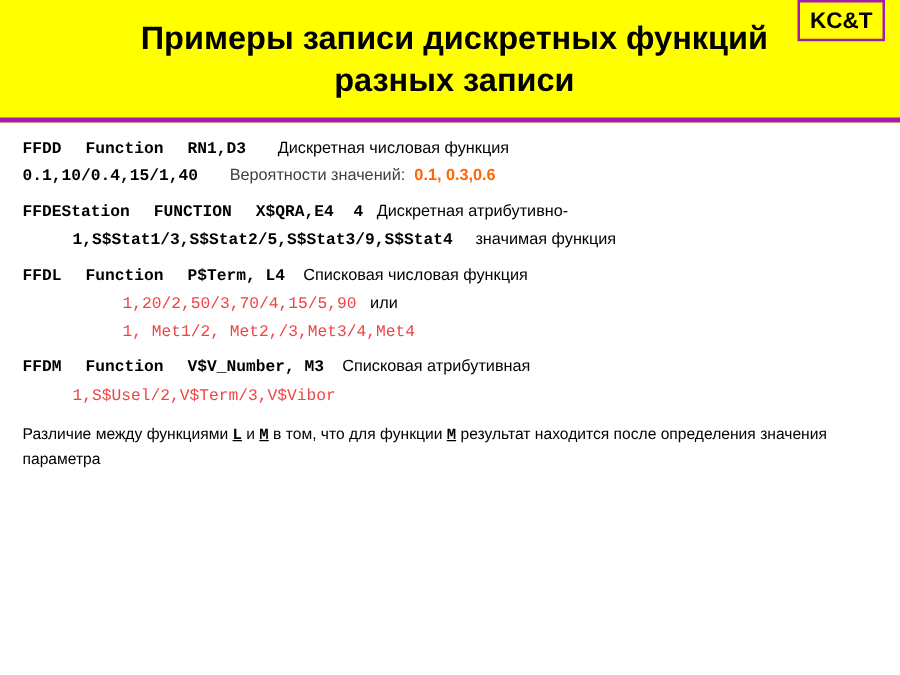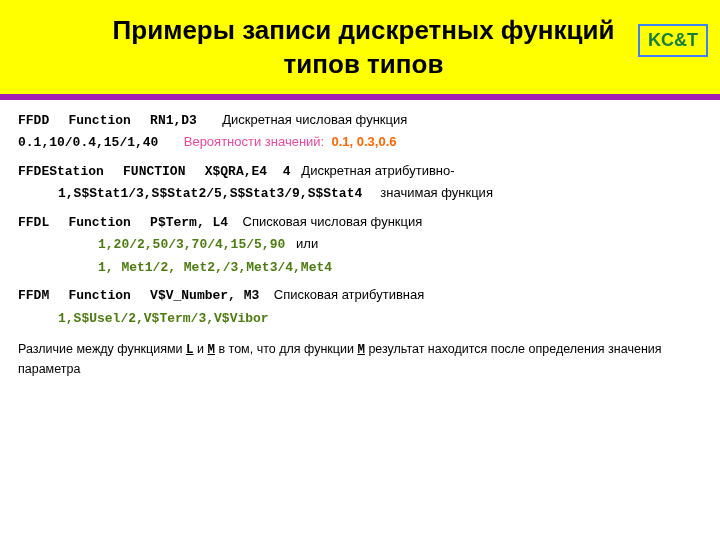--- a/index.html
+++ b/index.html
@@ -18,41 +18,41 @@
       height: 540px;
       background: #ffffff;
       position: relative;
     }
 
     
     .header {
       background: #ffff00;
       text-align: center;
       padding: 14px 13px 12px 20px;
-      border-bottom: 6px solid #a21caf;
+      border-bottom: 4px solid #a21caf;
     }
 
     .header-title {
       font-size: 26px;
       font-weight: bold;
       color: #000000;
       line-height: 1.3;
     }
 
     
     .logo {
       position: absolute;
-      top: 24px;
+      top: 0;
       right: 12px;
       background: #ffff00;
-      border: 2px solid #3b82f6;
+      border: 2px solid #a21caf;
       padding: 4px 8px;
       font-size: 18px;
       font-weight: bold;
-      color: #15803d;
+      color: #000000;
       font-family: Arial, sans-serif;
     }
 
     
     .content {
       padding: 10px 18px 8px 18px;
       font-size: 13px;
       line-height: 1.5;
     }
 
@@ -71,22 +71,22 @@
       color: #000000;
     }
 
     .prob-orange {
       color: #ff6600;
       font-weight: bold;
     }
 
     .olive-bold {
       font-family: 'Courier New', monospace;
-      font-weight: bold;
-      color: #4d7c0f;
+      font-weight: normal;
+      color: #ef4444;
     }
 
     .desc {
       color: #000000;
       font-size: 13px;
     }
 
     .indent {
       padding-left: 40px;
     }
@@ -126,40 +126,40 @@
     }
   </style>
 </head>
 <body>
 
 <div class="page-container">
 
   <div class="header">
     <div class="header-title">
       <span>Примеры записи дискретных функций</span><br>
-      <span>типов типов</span>
+      <span>разных записи</span>
     </div>
   </div>
 
   <div class="logo">
     <span>KC&amp;T</span>
   </div>
 
   <div class="content">
 
     <div class="block section-divider">
       <div class="block-line">
         <span class="kw">FFDD&nbsp;&nbsp;</span>
         <span class="kw">Function&nbsp;&nbsp;</span>
         <span class="kw">RN1,D3</span>
         <span class="desc">&nbsp;&nbsp;&nbsp;&nbsp;&nbsp;&nbsp;Дискретная числовая функция</span>
       </div>
       <div class="block-line">
         <span class="kw">0.1,10/0.4,15/1,40</span>
-        <span class="desc">&nbsp;&nbsp;&nbsp;&nbsp;&nbsp;&nbsp;<span style="color:#ec4899;">Вероятности значений:</span></span>
+        <span class="desc">&nbsp;&nbsp;&nbsp;&nbsp;&nbsp;&nbsp;<span style="color:#404040;">Вероятности значений:</span></span>
         <span class="prob-orange">&nbsp;0.1, 0.3,0.6</span>
       </div>
     </div>
 
     <div class="block section-divider">
       <div class="block-line">
         <span class="kw">FFDEStation&nbsp;&nbsp;</span>
         <span class="kw">FUNCTION&nbsp;&nbsp;</span>
         <span class="kw">X$QRA,E4&nbsp;&nbsp;4</span>
         <span class="desc">&nbsp;&nbsp;Дискретная атрибутивно-</span>

